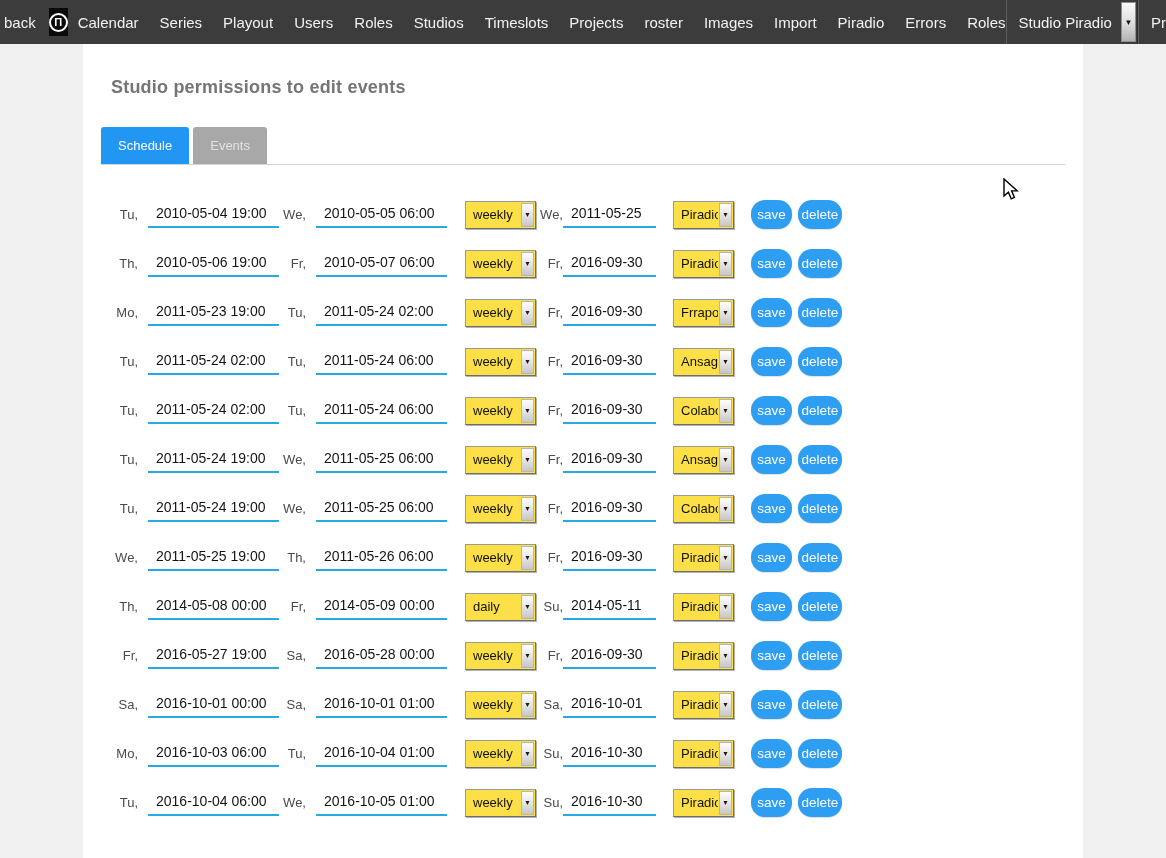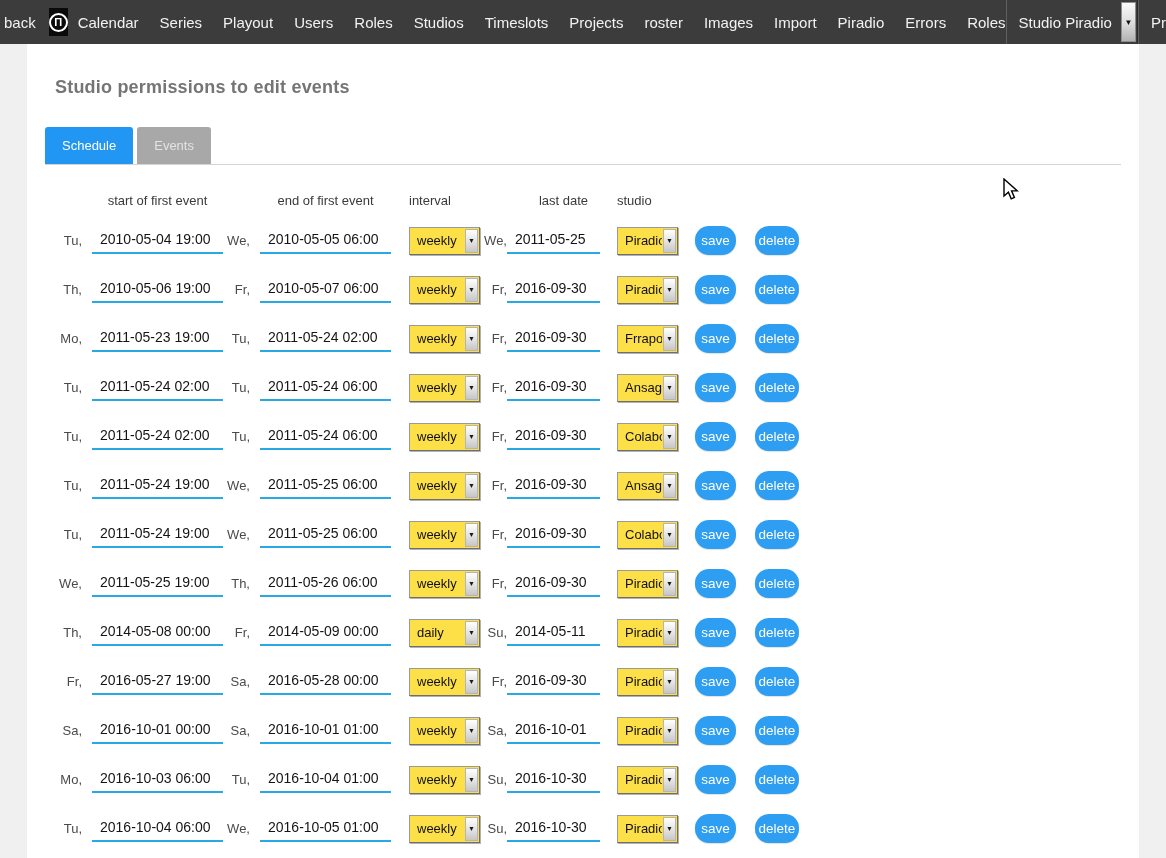--- a/index.html
+++ b/index.html
@@ -38,21 +38,21 @@
   .nav-select-arrow {
     width: 15px; height: 40px; margin: 2px 1px;
     background: linear-gradient(180deg, #fbfbfb 0%, #dcdcdc 55%, #b2b2b2 100%);
     border: 1px solid #8e8e8e;
     display: flex; align-items: center; justify-content: center;
     font-size: 8px; color: #111;
   }
 
   
   .page {
-    width: 1112px; margin: 0 auto; background: #ffffff;
+    width: 1000px; margin: 0 auto; background: #ffffff;
     min-height: 814px; position: relative;
   }
   .page-title {
     padding-top: 33px; margin-left: 28px;
     font-size: 18px; color: #757575; letter-spacing: 0.2px;
   }
   .tabs {
     margin: 29px 18px 0 18px; display: flex; gap: 4px;
     border-bottom: 1px solid #d4d4d4;
   }
@@ -104,21 +104,21 @@
     background: linear-gradient(180deg, #ffffff 0%, #e2e2e2 55%, #c6c6c6 100%);
     display: flex; align-items: center; justify-content: center;
     font-size: 7px; color: #1a1a1a; flex-shrink: 0;
   }
   .btn {
     border: none; border-radius: 14px; background: #2d9ef2; color: #fff;
     height: 29px; font-size: 13.5px; font-family: "Liberation Sans", sans-serif;
     cursor: pointer; box-shadow: 0 1px 1px rgba(0,0,0,0.12);
   }
   .btn-save { margin-left: 17px; width: 41px; }
-  .btn-del  { margin-left: 19px; width: 44px; text-align: center; }
+  .btn-del  { margin-left: 6px; width: 44px; text-align: center; }
 
   
   .cursor { position: absolute; left: 1002px; top: 178px; width: 17px; height: 23px; z-index: 50; pointer-events: none; }
 </style>
 </head>
 <body>
 
 <nav class="topnav">
   <span class="nav-back">back</span>
   <span class="logo-box">
@@ -155,27 +155,20 @@
 
 <div class="page">
   <h1 class="page-title">Studio permissions to edit events</h1>
 
   <div class="tabs">
     <div class="tab active">Schedule</div>
     <div class="tab inactive">Events</div>
   </div>
 
   <div class="sched-table">
-    <div class="hdr-row">
-      <span class="h-start">start of first event</span>
-      <span class="h-end">end of first event</span>
-      <span class="h-interval">interval</span>
-      <span class="h-last">last date</span>
-      <span class="h-studio">studio</span>
-    </div>
     <div class="rows">
   <div class="row">
     <span class="day day1">Tu,</span>
     <input class="tinput in1" type="text" value="2010-05-04 19:00" style="">
     <span class="day day2">We,</span>
     <input class="tinput in2" type="text" value="2010-05-05 06:00" style="">
     <span class="sel sel-interval">
       <span class="sel-label">weekly</span>
       <span class="sel-arrow">▼</span>
     </span>

